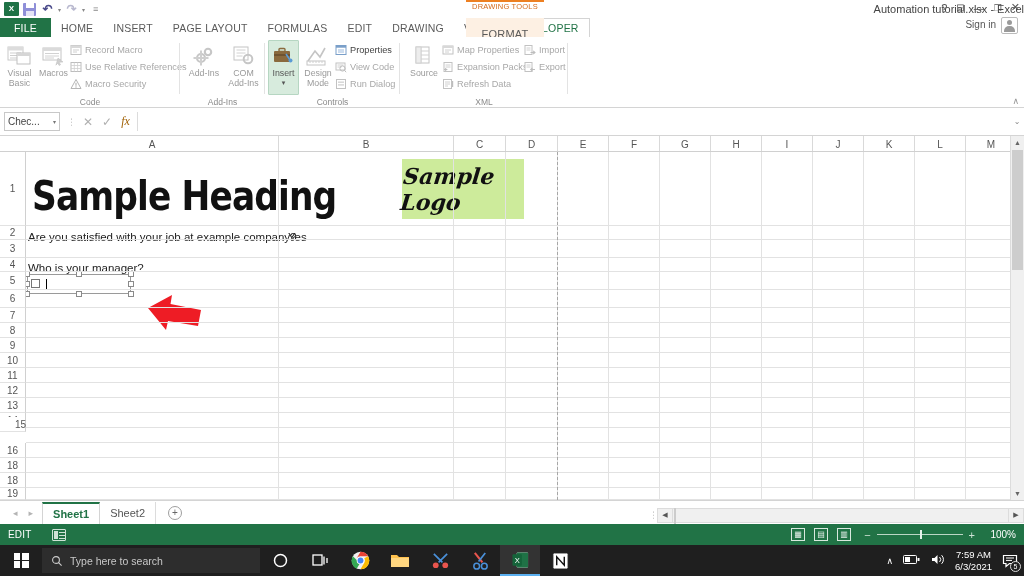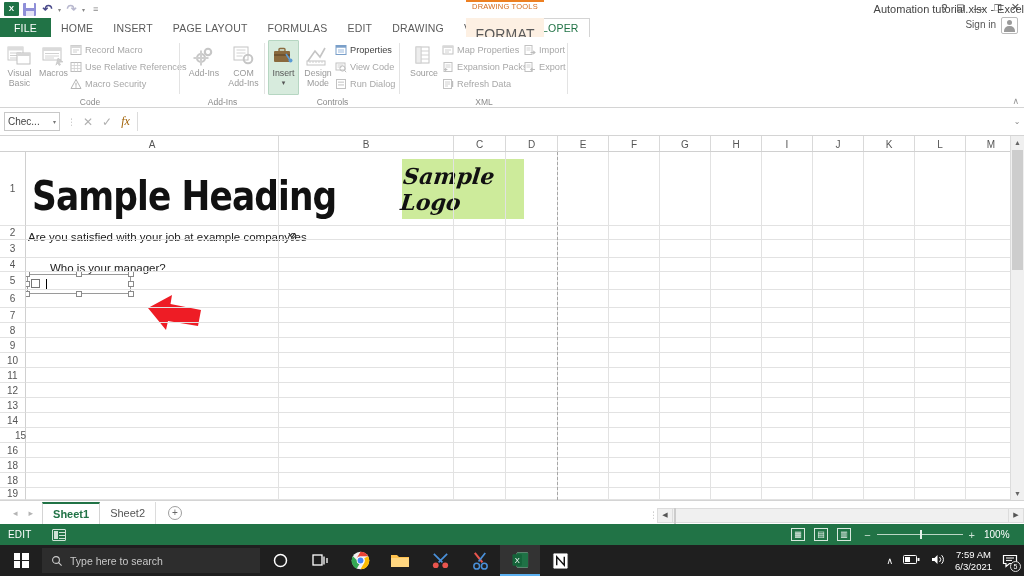--- a/index.html
+++ b/index.html
@@ -212,21 +212,21 @@
   .sb-icon::before { content: ""; position: absolute; left: 1px; top: 1px; width: 4px; height: 8px; background: #cfe3d6; }
   .sb-icon::after { content: ""; position: absolute; left: 6px; top: 2px; width: 6px; height: 1px;
     background: #cfe3d6; box-shadow: 0 3px 0 #cfe3d6, 0 6px 0 #cfe3d6; }
   .sb-right { margin-left: auto; display: flex; align-items: center; gap: 9px; padding-right: 8px; }
   .viewbtn { width: 14px; height: 13px; border: 1px solid #d8e8de; display: flex;
     align-items: center; justify-content: center; font-size: 8px; color: #eaf3ee; }
   .zoomslider { display: flex; align-items: center; gap: 6px; margin-left: 4px; }
   .zs-line { width: 86px; height: 1px; background: #bcd6c5; position: relative; }
   .zs-knob { position: absolute; left: 43px; top: -4px; width: 2px; height: 9px; background: #e6f1ea; }
   .zs-sign { font-size: 11px; color: #cfe3d6; }
-  .zpct { width: 32px; text-align: left; }
+  .zpct { width: 32px; text-align: right; }
 
   
   .taskbar {
     position: absolute; top: 545px; left: 0; width: 1024px; height: 31px;
     background: #1f1f1f; display: flex; align-items: center;
   }
   .startbtn { width: 42px; height: 31px; display: flex; align-items: center; justify-content: center; }
   .win-glyph { width: 15px; height: 15px; display: grid; grid-template-columns: 1fr 1fr;
     grid-template-rows: 1fr 1fr; gap: 1.6px; }
   .win-glyph i { background: #fff; display: block; }
@@ -282,21 +282,21 @@
     <div class="tab">PAGE LAYOUT</div>
     <div class="tab">FORMULAS</div>
     <div class="tab">EDIT</div>
     <div class="tab">DRAWING</div>
     <div class="tab">VIEW</div>
     <div class="tab active">DEVELOPER</div>
   </div>
   <div class="ctx-group">
     <div class="ctx-bar"></div>
     <div class="ctx-label">DRAWING TOOLS</div>
-    <div class="tab ctx" style="position:absolute;top:18px;left:0;width:78px;height:31px;justify-content:center;font-size:14px;">FORMAT</div>
+    <div class="tab ctx" style="position:absolute;top:18px;left:0;width:78px;height:31px;justify-content:center;font-size:11px;">FORMAT</div>
   </div>
   <div class="signin">Sign in</div>
   <div class="avatar"></div>
 
   <div class="ribbon">
 
     <div class="rgroup" style="left:0;width:180px;">
       <div class="bigbtn" style="left:3px;top:4px;width:33px;">
         <span class="bi">
           <svg width="26" height="22" viewBox="0 0 26 22">
@@ -555,40 +555,40 @@
         <div class="rowcell" style="top: 120px; height: 18px;">5</div>
         <div class="rowcell" style="top: 138px; height: 18px;">6</div>
         <div class="rowcell" style="top: 156px; height: 15px;">7</div>
         <div class="rowcell" style="top: 171px; height: 15px;">8</div>
         <div class="rowcell" style="top: 186px; height: 15px;">9</div>
         <div class="rowcell" style="top: 201px; height: 15px;">10</div>
         <div class="rowcell" style="top: 216px; height: 15px;">11</div>
         <div class="rowcell" style="top: 231px; height: 15px;">12</div>
         <div class="rowcell" style="top: 246px; height: 15px;">13</div>
         <div class="rowcell" style="top: 261px; height: 15px;">14</div>
-        <div class="rowcell" style="top: 276px; height: 15px; padding-left: 16px;">15</div>
+        <div class="rowcell" style="top: 265px; height: 15px; padding-left: 16px;">15</div>
         <div class="rowcell" style="top: 291px; height: 15px;">16</div>
         <div class="rowcell" style="top: 306px; height: 15px;">18</div>
         <div class="rowcell" style="top: 321px; height: 15px;">18</div>
         <div class="rowcell" style="top: 336px; height: 12px;">19</div>
       </div>
 
     <div class="cells" id="cells">
 
       <div class="heading-cell" style="left:6px; top:21px;">Sample Heading</div>
 
       <div class="logo-box" id="logobox" style="left: 376px; top: 7px; width: 122px; height: 60px; background: rgb(205, 235, 155);">
         <span class="logo-text">Sample Logo</span>
       </div>
 
       <div class="cell-text" style="left:2px; top:79px;">Are you satisfied with your job at example company?</div>
 
       <div class="cell-text" style="left:262px; top:79px;">Yes</div>
 
-      <div class="cell-text" style="left:2px; top:110px;margin-left:22px;">Who is your manager?</div>
+      <div class="cell-text" style="left:2px; top:110px;">Who is your manager?</div>
 
       <div class="ctl-box" style="left:1px; top:122px; width:104px; height:20px;">
         <span class="ctl-check" style="left:3px; top:4px;"></span>
         <span class="ctl-caret" style="left:18px; top:4px; height:11px;"></span>
       </div>
       <span class="handle" style="left:-2px; top:119px;"></span>
       <span class="handle" style="left:50px; top:119px;"></span>
       <span class="handle" style="left:102px; top:119px;"></span>
       <span class="handle" style="left:-2px; top:129px;"></span>
       <span class="handle" style="left:102px; top:129px;"></span>

